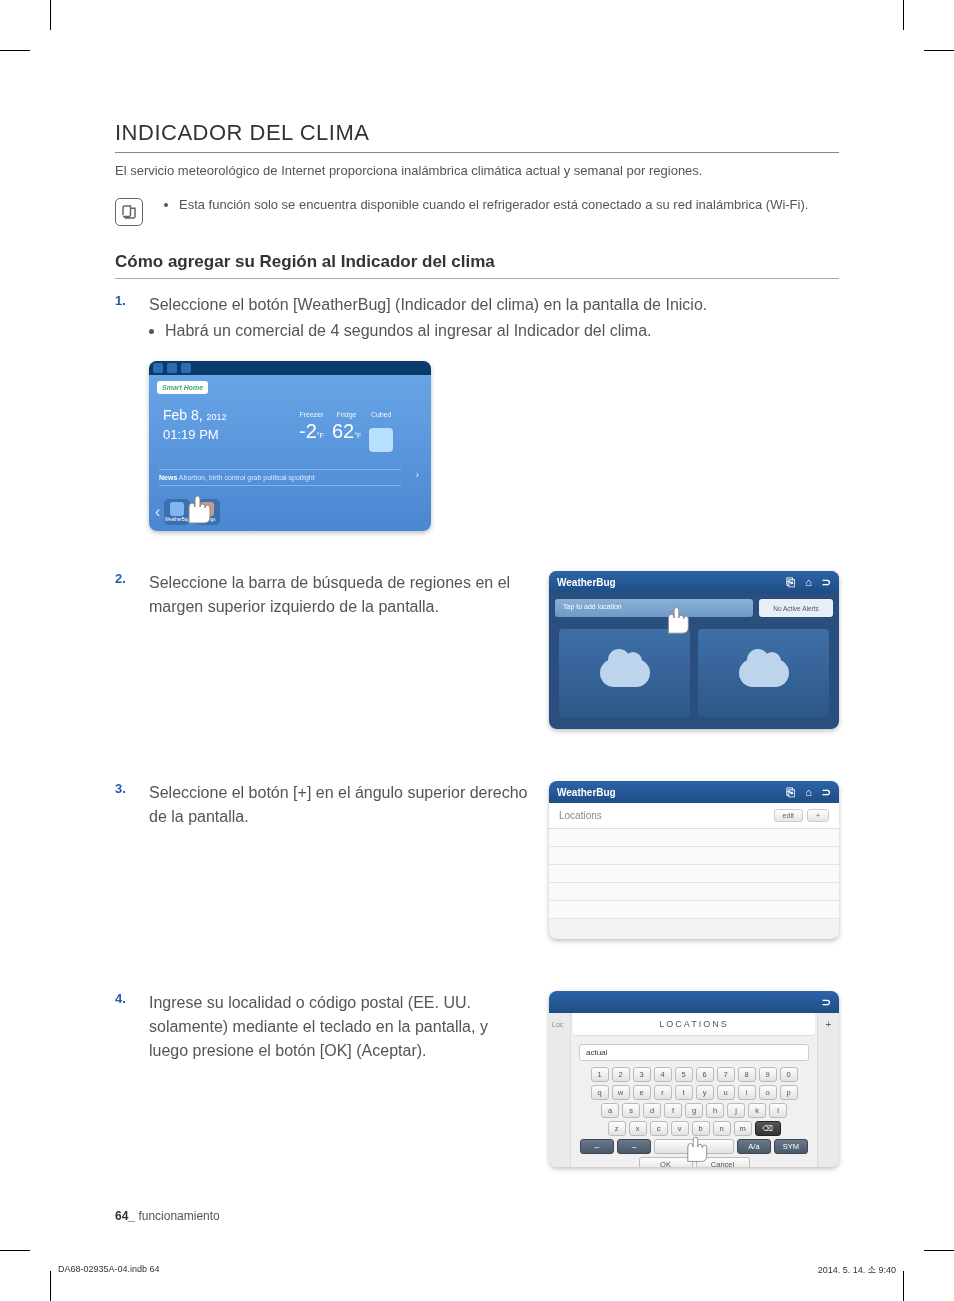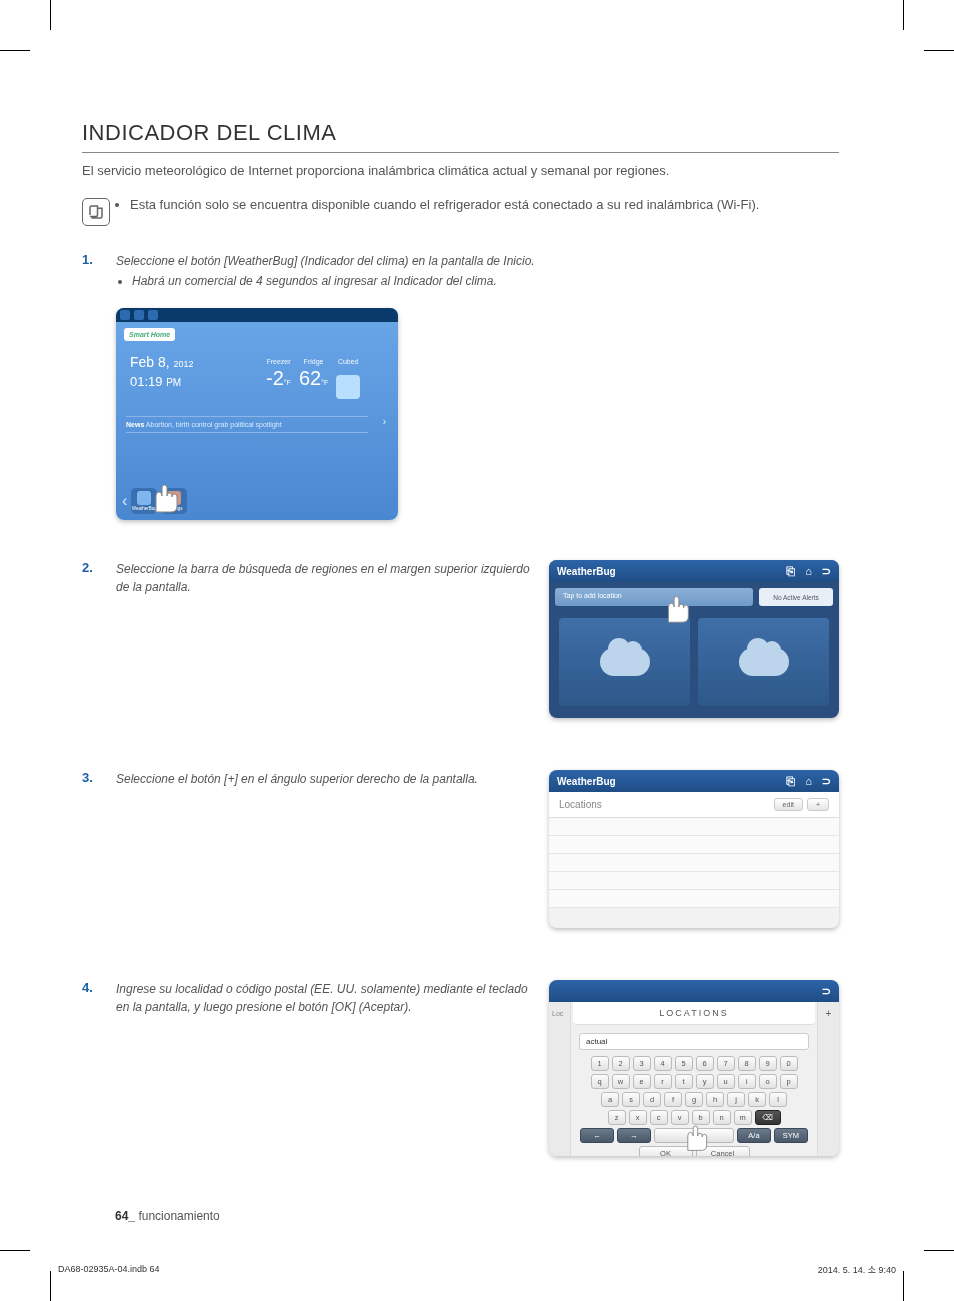--- a/index.html
+++ b/index.html
@@ -1,48 +1,48 @@
 <!DOCTYPE html>
 <html><head>
 <meta charset="utf-8">
 <style>
   * { margin: 0; padding: 0; box-sizing: border-box; }
   body { font-family: Arial, Helvetica, sans-serif; background: #fff; width: 954px; height: 1301px; position: relative; }
-  .page { padding: 120px 115px 0 82px; }
+  .page { padding: 120px 115px 0 115px; }
   .crop-mark { position: absolute; background: #000; }
   .crop-tl-v { top: 0; left: 50px; width: 1px; height: 30px; }
   .crop-tl-h { top: 50px; left: 0; width: 30px; height: 1px; }
   .crop-tr-v { top: 0; right: 50px; width: 1px; height: 30px; }
   .crop-tr-h { top: 50px; right: 0; width: 30px; height: 1px; }
   .crop-bl-v { bottom: 0; left: 50px; width: 1px; height: 30px; }
   .crop-bl-h { bottom: 50px; left: 0; width: 30px; height: 1px; }
   .crop-br-v { bottom: 0; right: 50px; width: 1px; height: 30px; }
   .crop-br-h { bottom: 50px; right: 0; width: 30px; height: 1px; }
   .section-title { font-size: 22px; font-weight: 400; color: #333; border-bottom: 1px solid #888; padding-bottom: 6px; margin-bottom: 10px; letter-spacing: 0.5px; }
   .intro { font-size: 13px; color: #555; margin-bottom: 18px; }
-  .note-row { display: flex; align-items: flex-start; gap: 4px; margin-bottom: 26px; }
+  .note-row { display: flex; align-items: flex-start; gap: 20px; margin-bottom: 26px; }
   .note-icon { width: 28px; height: 28px; border: 1.5px solid #666; border-radius: 5px; display: flex; align-items: center; justify-content: center; flex-shrink: 0; margin-top: 2px; }
   .note-text { font-size: 13px; color: #555; line-height: 1.45; }
   .note-text ul { list-style: disc; padding-left: 16px; }
   .subtitle { font-size: 17px; font-weight: bold; color: #333; border-bottom: 1px solid #aaa; padding-bottom: 6px; margin-bottom: 14px; }
   .step { display: flex; gap: 14px; margin-bottom: 18px; align-items: flex-start; }
   .step-num { color: #1b5fa6; font-weight: bold; font-size: 13px; width: 20px; flex-shrink: 0; }
-  .step-body { font-size: 12px; color: #555; line-height: 1.5; flex: 1; font-style: italic; }
+  .step-body { font-size: 16px; color: #555; line-height: 1.5; flex: 1; }
   .step-body ul { list-style: disc; padding-left: 16px; margin-top: 2px; }
   .step-img-col { width: 290px; flex-shrink: 0; }
   .fig { border-radius: 8px; box-shadow: 0 2px 5px rgba(0,0,0,0.25); overflow: hidden; margin-bottom: 8px; }
   
-  .fig1 { width: 282px; height: 212px; background: linear-gradient(#6aa7e8,#4a87d1); position: relative; margin-left: 34px; margin-bottom: 40px; }
+  .fig1 { width: 282px; height: 170px; background: linear-gradient(#6aa7e8,#4a87d1); position: relative; margin-left: 34px; margin-bottom: 40px; }
   .fig1-top { height: 14px; background: #0a3a6a; display:flex; gap:4px; padding:2px 4px; }
   .fig1-top span{width:10px;height:10px;border-radius:2px;background:#2c6bb0;}
   .fig1-tag { position:absolute; top:20px; left:8px; background:#fff; color:#4a7; font-size:7px; padding:3px 5px; border-radius:3px; font-style:italic; font-weight:bold; }
   .fig1-date { position:absolute; top:46px; left:14px; color:#fff; font-size:14px; }
   .fig1-date small{font-size:9px;}
   .fig1-time { position:absolute; top:66px; left:14px; color:#fff; font-size:13px; }
-  .fig1-time small{font-size:10px;}
+  .fig1-time small{font-size:13px;}
   .fig1-temps { position:absolute; top:50px; left:150px; color:#fff; display:flex; gap:8px; align-items:flex-start;}
   .fig1-temp { text-align:center; }
   .fig1-temp .lbl{ font-size:7px; opacity:.9; display:block; margin-bottom:2px;}
   .fig1-temp .val{ font-size:20px; font-weight:300; }
   .fig1-temp .unit{ font-size:7px; }
   .fig1-ico { width:24px;height:24px;background:#b8dfff;border-radius:4px;margin-top:10px;}
   .fig1-news { position:absolute; top:108px; left:10px; right:30px; color:#d8e9ff; font-size:7px; border-top:1px solid rgba(255,255,255,.3); border-bottom:1px solid rgba(255,255,255,.3); padding:4px 0;}
   .fig1-news b{color:#fff;}
   .fig1-news-arrow{position:absolute;top:108px;right:12px;color:#cfe;font-size:10px;}
   .fig1-dock { position:absolute; bottom:6px; left:6px; display:flex; gap:4px; align-items:center;}
@@ -121,20 +121,21 @@
           <path fill="none" stroke="#666" stroke-width="2" d="M4 16 L4 6 Q4 4 6 4 L14 4 L14 16 Q14 18 12 18 L4 18 M14 7 L20 7 L20 18 Q20 20 18 20 L6 20"></path>
         </svg>
     </div>
     <div class="note-text">
       <ul>
           <li>Esta función solo se encuentra disponible cuando el refrigerador está conectado a su red inalámbrica (Wi-Fi).</li>
         </ul>
     </div>
   </div>
 
+  <h2 class="subtitle">Cómo agregar su Región al Indicador del clima</h2>
 
   <div class="step">
     <div class="step-num">1.</div>
     <div class="step-body">
       <span>Seleccione el botón [WeatherBug] (Indicador del clima) en la pantalla de Inicio.</span>
       <ul>
           <li>Habrá un comercial de 4 segundos al ingresar al Indicador del clima.</li>
         </ul>
     </div>
   </div>

